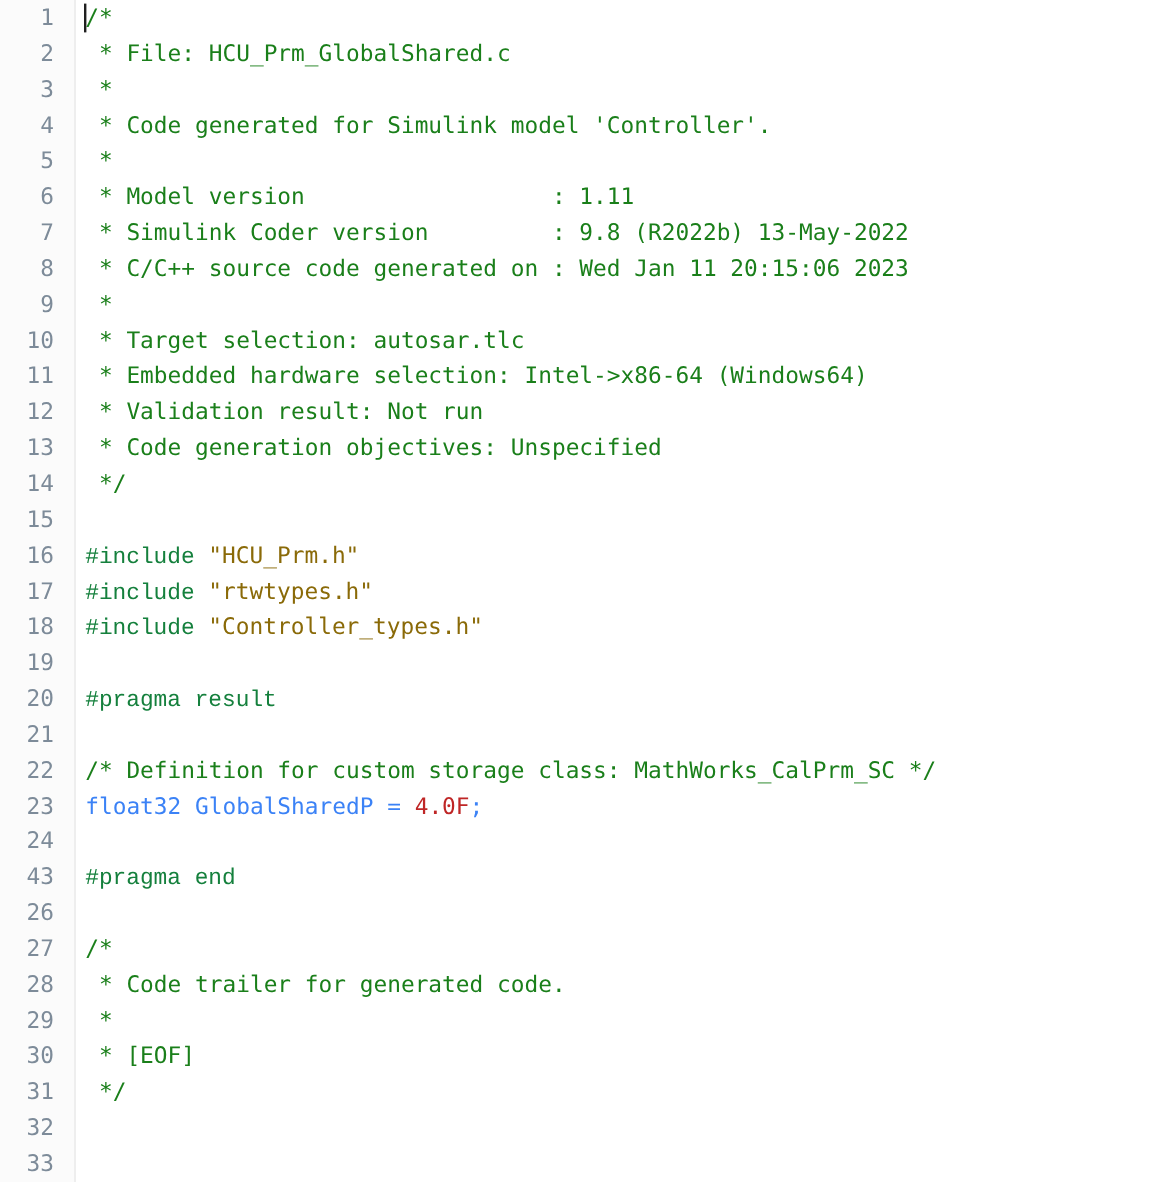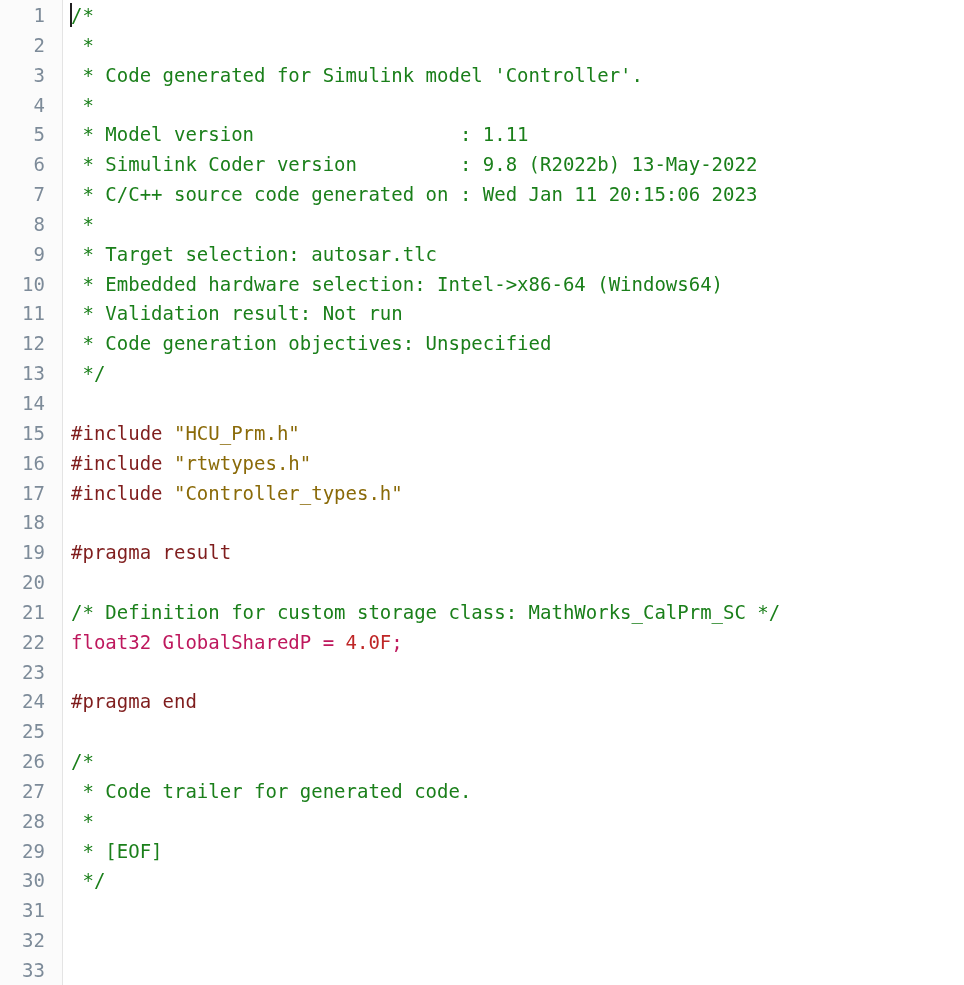--- a/index.html
+++ b/index.html
@@ -61,23 +61,23 @@
     line-height: 29.85px;
     font-size: 19px;
     white-space: pre;
     font-family: "DejaVu Sans Mono", "Liberation Mono", monospace;
     color: #1a1a1a;
     letter-spacing: 0px;
   }
 
   
   .t-comment { color: #1a7f1a; }
-  .t-pre     { color: #7f1d1d; }
+  .t-pre     { color: #15803d; font-family: Liberation Mono, monospace; }
   .t-str     { color: #8a6a08; }
-  .t-plain   { color: #be185d; }
+  .t-plain   { color: #3b82f6; }
   .t-num     { color: #bf2626; text-align: center; }
 
   
   #caret {
     position: absolute;
     left: 7px;
     top: 3px;
     width: 2px;
     height: 24px;
     background: #202020;
@@ -106,34 +106,35 @@
       <div class="gnum">15</div>
       <div class="gnum">16</div>
       <div class="gnum">17</div>
       <div class="gnum">18</div>
       <div class="gnum">19</div>
       <div class="gnum">20</div>
       <div class="gnum">21</div>
       <div class="gnum">22</div>
       <div class="gnum">23</div>
       <div class="gnum">24</div>
-      <div class="gnum">25</div>
+      <div class="gnum">43</div>
       <div class="gnum">26</div>
       <div class="gnum">27</div>
       <div class="gnum">28</div>
       <div class="gnum">29</div>
       <div class="gnum">30</div>
       <div class="gnum">31</div>
       <div class="gnum">32</div>
       <div class="gnum">33</div>
     </div>
 
   <div id="code-area">
     <div id="caret"></div>
   <div class="cline"><span class="t-comment">/*</span></div>
+      <div class="cline"><span class="t-comment"> * File: HCU_Prm_GlobalShared.c</span></div>
       <div class="cline"><span class="t-comment"> *</span></div>
       <div class="cline"><span class="t-comment"> * Code generated for Simulink model 'Controller'.</span></div>
       <div class="cline"><span class="t-comment"> *</span></div>
       <div class="cline"><span class="t-comment"> * Model version                  : 1.11</span></div>
       <div class="cline"><span class="t-comment"> * Simulink Coder version         : 9.8 (R2022b) 13-May-2022</span></div>
       <div class="cline"><span class="t-comment"> * C/C++ source code generated on : Wed Jan 11 20:15:06 2023</span></div>
       <div class="cline"><span class="t-comment"> *</span></div>
       <div class="cline"><span class="t-comment"> * Target selection: autosar.tlc</span></div>
       <div class="cline"><span class="t-comment"> * Embedded hardware selection: Intel-&gt;x86-64 (Windows64)</span></div>
       <div class="cline"><span class="t-comment"> * Validation result: Not run</span></div>

